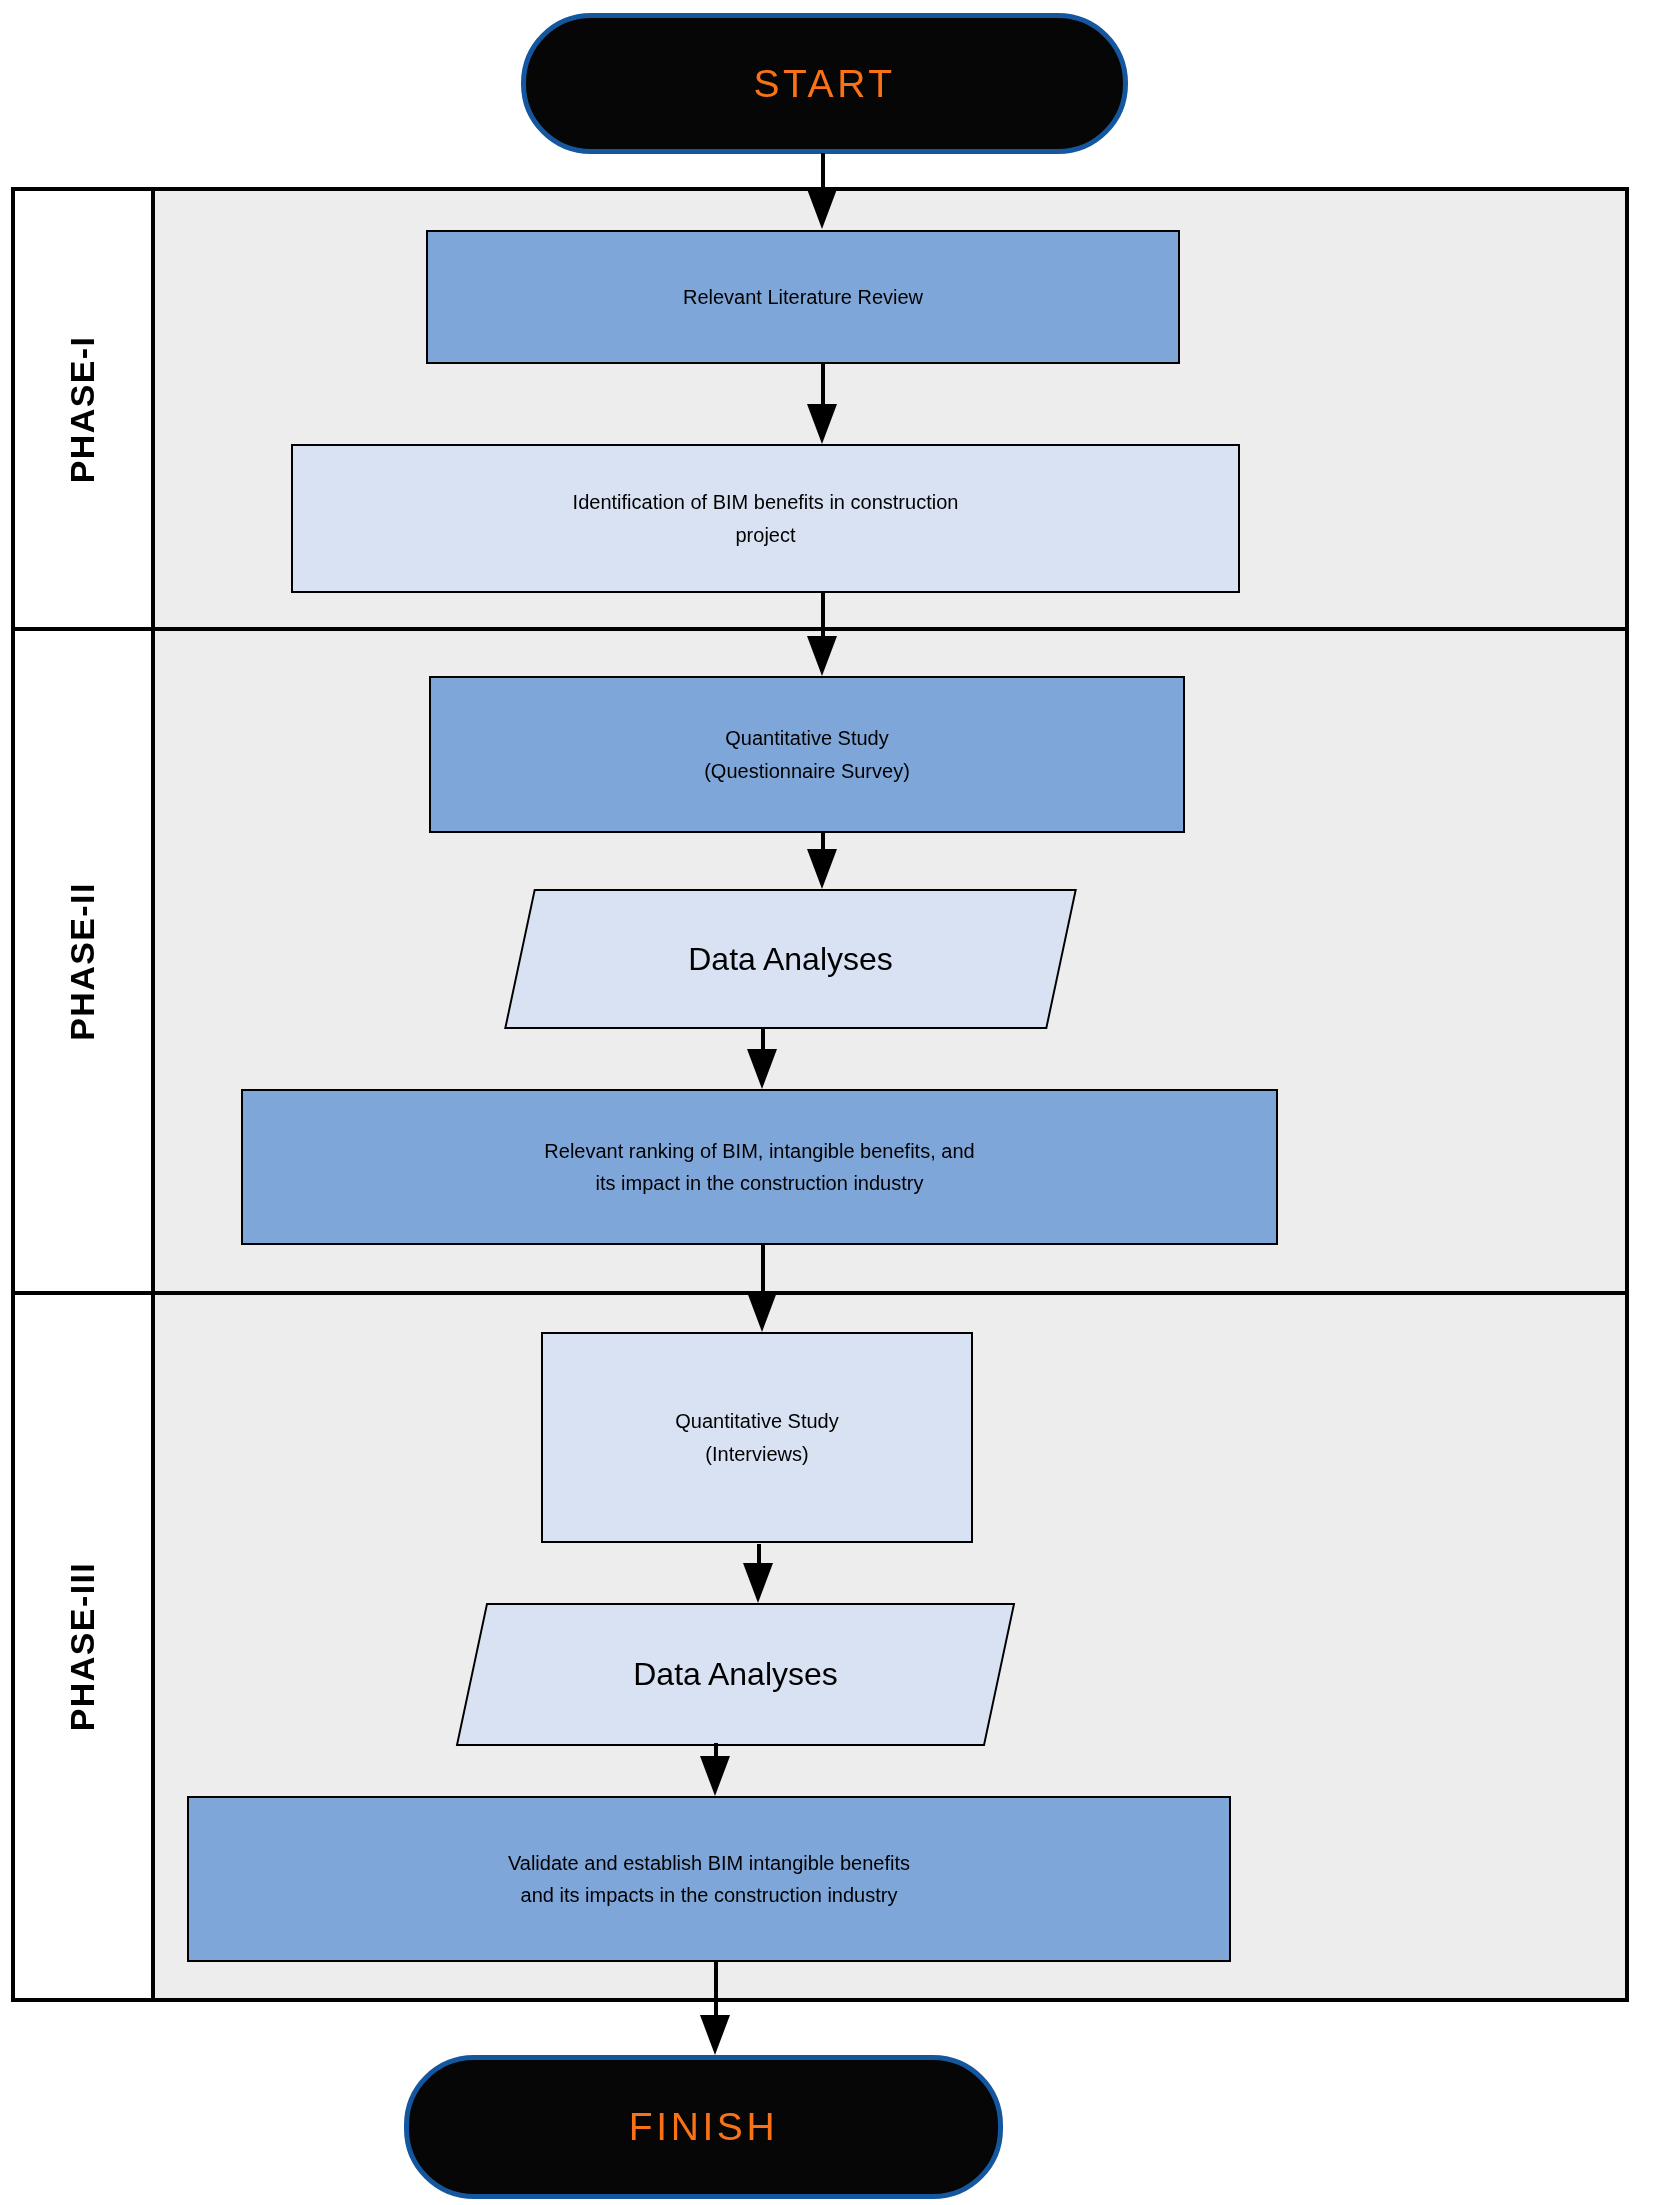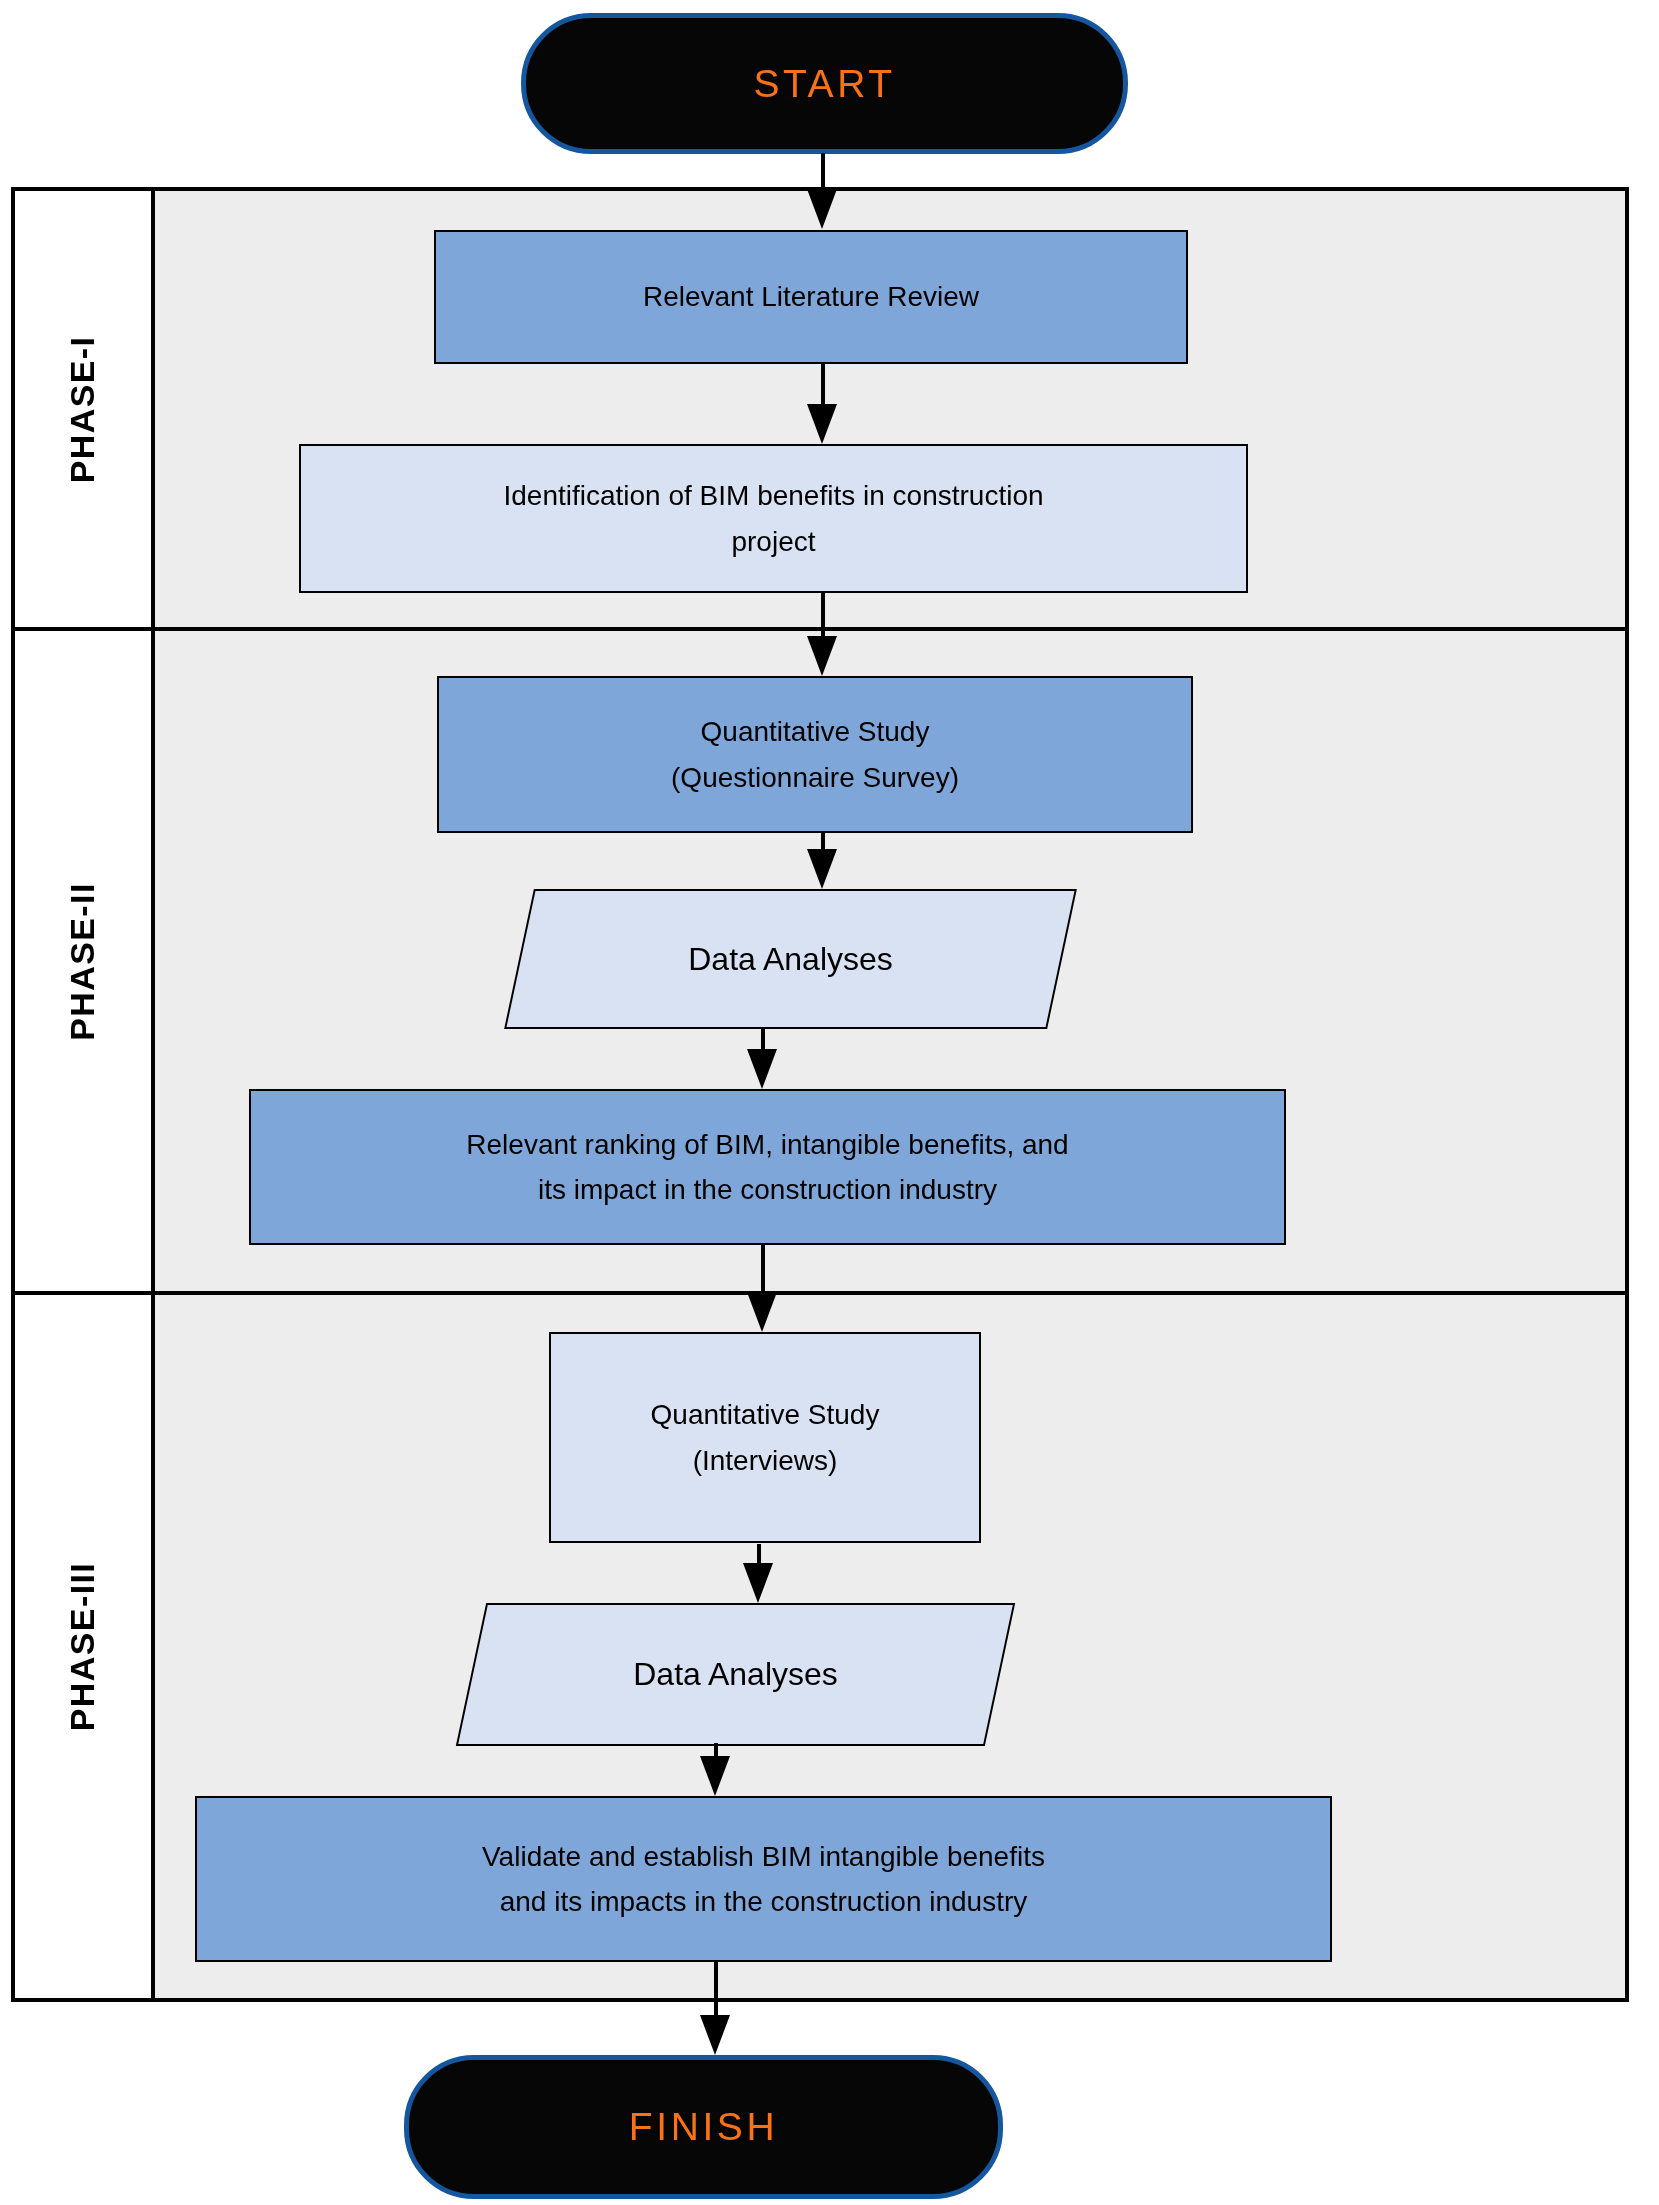--- a/index.html
+++ b/index.html
@@ -41,21 +41,21 @@
     display:flex;align-items:center;justify-content:center;
     color:#f97316;font-size:39px;letter-spacing:3.6px;
   }
   #start{left:521px;top:13px;width:607px;height:141px;}
   #finish{left:404px;top:2055px;width:599px;height:144px;}
   
   .node{
     position:absolute;box-sizing:border-box;
     border:2.9px solid var(--line-black,#000);
     display:flex;flex-direction:column;align-items:center;justify-content:center;
-    text-align:center;font-size:28px;line-height:1.62;margin-left:8px;
+    text-align:center;font-size:20px;line-height:1.62;
   }
   .node.mid{background:var(--node-blue,#7FA6D9);}
   .node.light{background:var(--node-light-blue,#D9E2F2);}
   
   .para{position:absolute;text-align:right;}
   .para-shape{
     position:absolute;left:0;top:0;right:0;bottom:0;
     background:var(--node-light-blue,#D9E2F2);
     border:2.9px solid var(--line-black,#000);
     box-sizing:border-box;
@@ -130,21 +130,21 @@
   </div>
 
   <div class="node light" style="left:541px;top:1332px;width:432px;height:211px;">
     <div>Quantitative Study</div>
     <div>(Interviews)</div>
   </div>
   <div class="para" style="left:471px;top:1603px;width:529px;height:143px;">
     <div class="para-shape"></div>
     <span class="para-label">Data Analyses</span>
   </div>
-  <div class="node mid" style="left:187px;top:1796px;width:1137px;height:166px;">
+  <div class="node mid" style="left:187px;top:1796px;width:1044px;height:166px;">
     <div>Validate and establish BIM intangible benefits</div>
     <div>and its impacts in the construction industry</div>
   </div>
 
   <div class="arrow" style="left:807px;top:153px;height:76px;">
     <div class="shaft" style="height:37px;"></div>
     <div class="head"></div>
   </div>
   <div class="arrow" style="left:807px;top:364px;height:80px;">
     <div class="shaft" style="height:41px;"></div>

